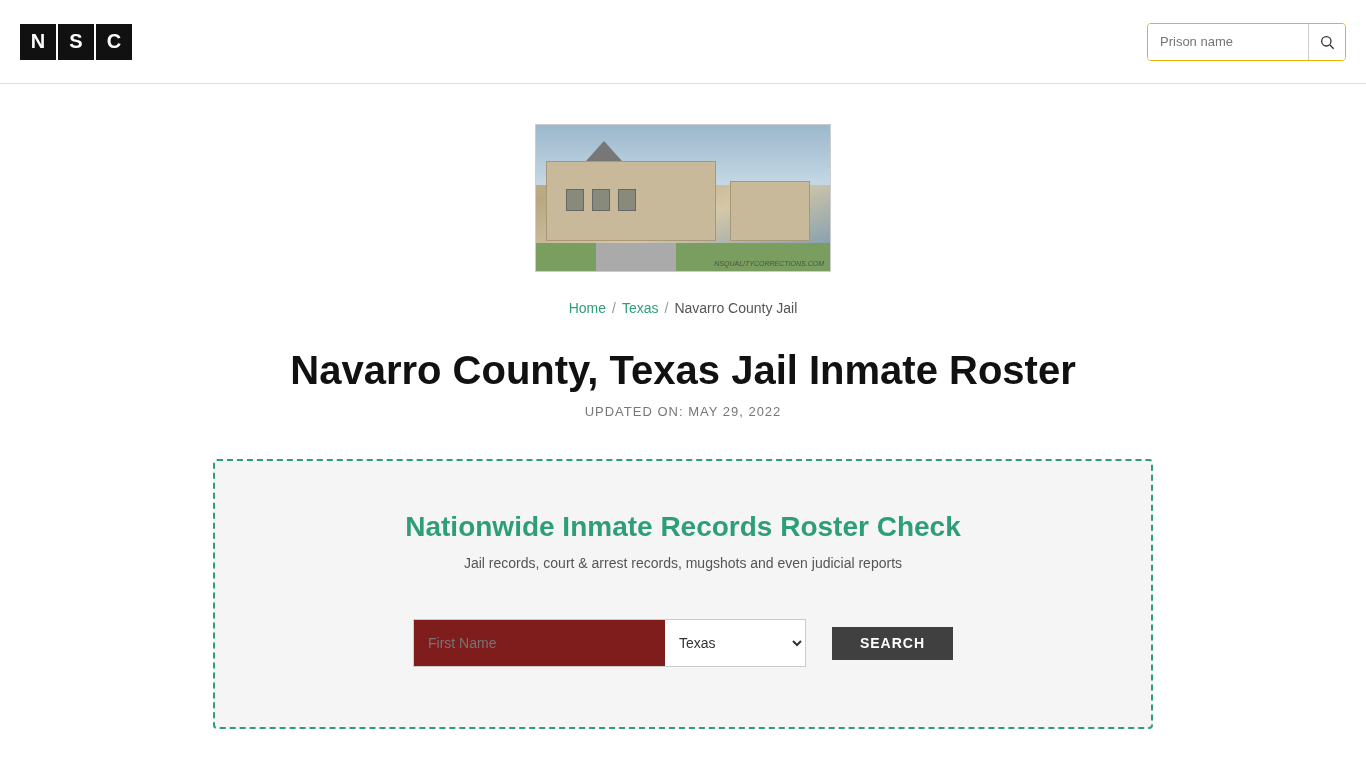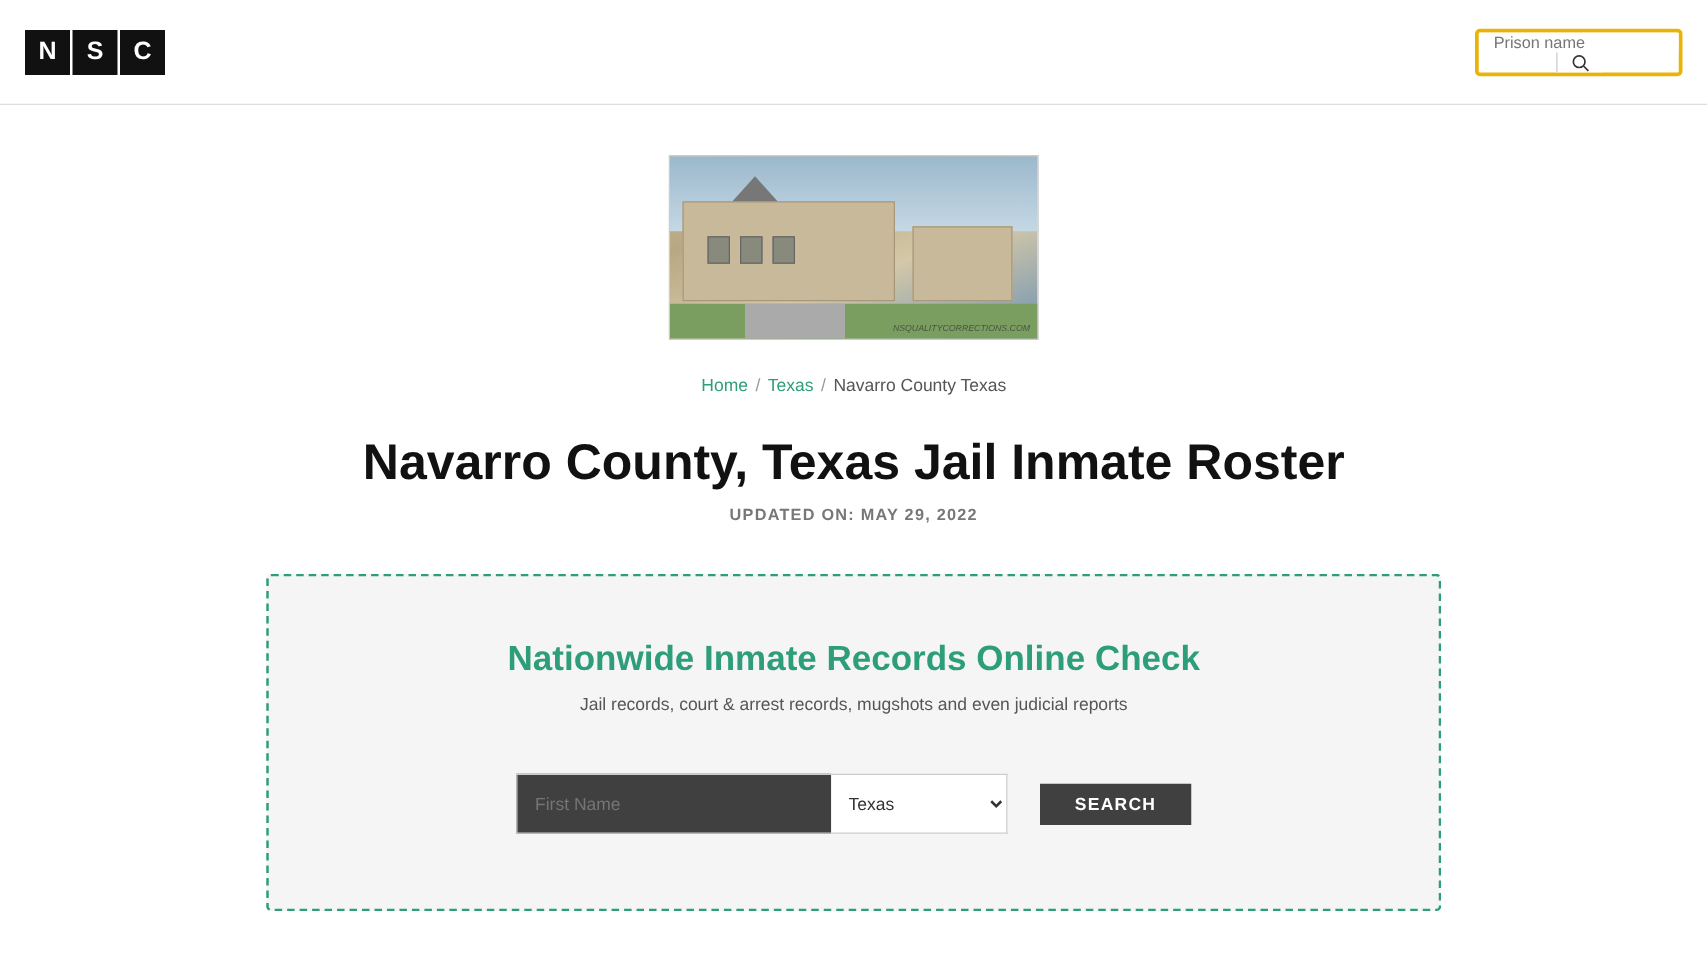--- a/index.html
+++ b/index.html
@@ -43,28 +43,27 @@
       font-weight: 600;
       color: #333;
       text-transform: uppercase;
       letter-spacing: 0.5px;
       padding: 8px 14px;
       cursor: pointer;
       white-space: nowrap;
     }
     .search-box {
       display: flex;
-      align-items: center;
-      border: 3px solid #eab308;
+      align-items: flex-end;
+      border: 1px solid #eab308;
       border-radius: 4px;
       overflow: hidden;
       height: 38px;
       margin-left: auto;
       flex-shrink: 0;
-      flex-direction: column;
     }
     .search-box input {
       border: none;
       outline: none;
       padding: 0 12px;
       font-size: 13px;
       color: #999;
       width: 160px;
       height: 100%;
     }
@@ -212,21 +211,20 @@
       line-height: 1.2;
       margin-top: 12px;
     }
     .updated-label {
       font-size: 13px;
       color: #777;
       text-transform: uppercase;
       letter-spacing: 1px;
       margin-bottom: 40px;
       text-align: center;
-      font-weight: bold;
     }
 
     
     .search-panel {
       width: 940px;
       border: 2px dashed #2e9e7a;
       border-radius: 4px;
       background: #f5f5f5;
       padding: 50px 30px 60px;
       display: flex;
@@ -254,21 +252,21 @@
       max-width: 540px;
     }
     .form-input {
       flex: 1;
       height: 48px;
       border: 1px solid #ccc;
       padding: 0 14px;
       font-size: 14px;
       color: #999;
       outline: none;
-      background: #404040;
+      background: #7f1d1d;
     }
     .form-input:first-child {
       border-right: none;
     }
     .form-select {
       height: 48px;
       border: 1px solid #ccc;
       border-left: none;
       padding: 0 10px;
       font-size: 14px;
@@ -329,28 +327,28 @@
       <div class="driveway"></div>
       <span class="watermark">NSQUALITYCORRECTIONS.COM</span>
     </div>
   </div>
 
   <div class="breadcrumb">
     <a class="breadcrumb-link">Home</a>
     <span class="breadcrumb-sep">/</span>
     <a class="breadcrumb-link">Texas</a>
     <span class="breadcrumb-sep">/</span>
-    <span class="breadcrumb-current">Navarro County Texas</span>
+    <span class="breadcrumb-current">Navarro County Jail</span>
   </div>
 
   <h1 class="page-title">Navarro County, Texas Jail Inmate Roster</h1>
   <p class="updated-label">UPDATED ON: MAY 29, 2022</p>
 
   <div class="search-panel">
-    <h2 class="panel-title">Nationwide Inmate Records Online Check</h2>
+    <h2 class="panel-title">Nationwide Inmate Records Roster Check</h2>
     <p class="panel-subtitle">Jail records, court &amp; arrest records, mugshots and even judicial reports</p>
     <div class="search-form">
       <input class="form-input" type="text" placeholder="First Name" style="">
       <select class="form-select" id="state-select"><option value="Alabama">Alabama</option><option value="Alaska">Alaska</option><option value="Arizona">Arizona</option><option value="Arkansas">Arkansas</option><option value="California">California</option><option value="Colorado">Colorado</option><option value="Connecticut">Connecticut</option><option value="Delaware">Delaware</option><option value="Florida">Florida</option><option value="Georgia">Georgia</option><option value="Hawaii">Hawaii</option><option value="Idaho">Idaho</option><option value="Illinois">Illinois</option><option value="Indiana">Indiana</option><option value="Iowa">Iowa</option><option value="Kansas">Kansas</option><option value="Kentucky">Kentucky</option><option value="Louisiana">Louisiana</option><option value="Maine">Maine</option><option value="Maryland">Maryland</option><option value="Massachusetts">Massachusetts</option><option value="Michigan">Michigan</option><option value="Minnesota">Minnesota</option><option value="Mississippi">Mississippi</option><option value="Missouri">Missouri</option><option value="Montana">Montana</option><option value="Nebraska">Nebraska</option><option value="Nevada">Nevada</option><option value="New Hampshire">New Hampshire</option><option value="New Jersey">New Jersey</option><option value="New Mexico">New Mexico</option><option value="New York">New York</option><option value="North Carolina">North Carolina</option><option value="North Dakota">North Dakota</option><option value="Ohio">Ohio</option><option value="Oklahoma">Oklahoma</option><option value="Oregon">Oregon</option><option value="Pennsylvania">Pennsylvania</option><option value="Rhode Island">Rhode Island</option><option value="South Carolina">South Carolina</option><option value="South Dakota">South Dakota</option><option value="Tennessee">Tennessee</option><option value="Texas" selected="">Texas</option><option value="Utah">Utah</option><option value="Vermont">Vermont</option><option value="Virginia">Virginia</option><option value="Washington">Washington</option><option value="West Virginia">West Virginia</option><option value="Wisconsin">Wisconsin</option><option value="Wyoming">Wyoming</option></select>
       <button class="search-btn">SEARCH</button>
     </div>
   </div>
 
 </main>
 

